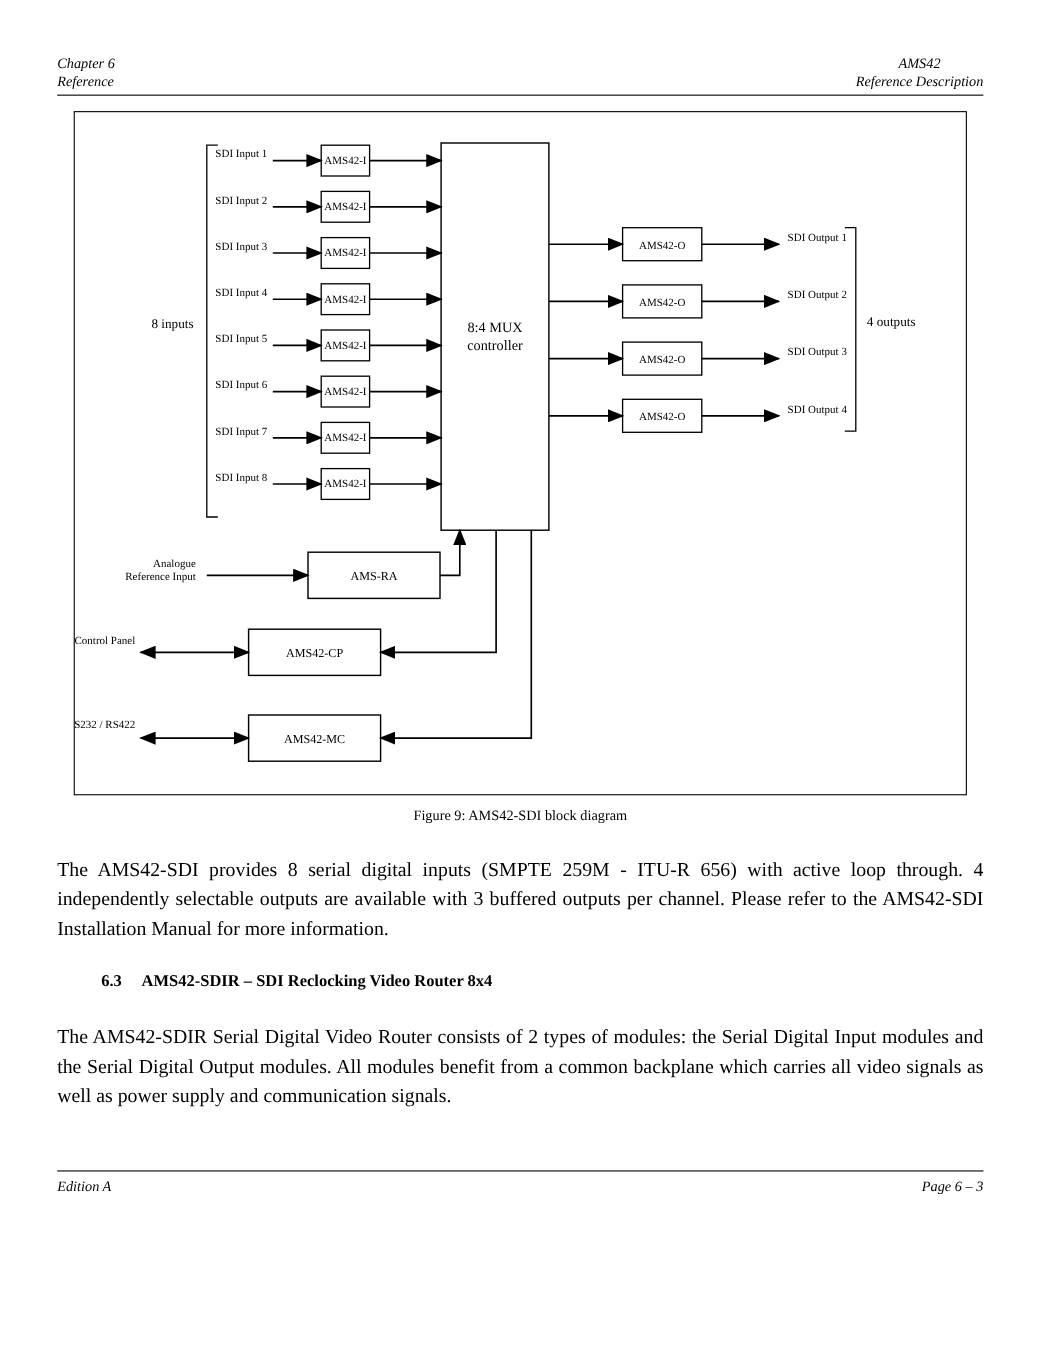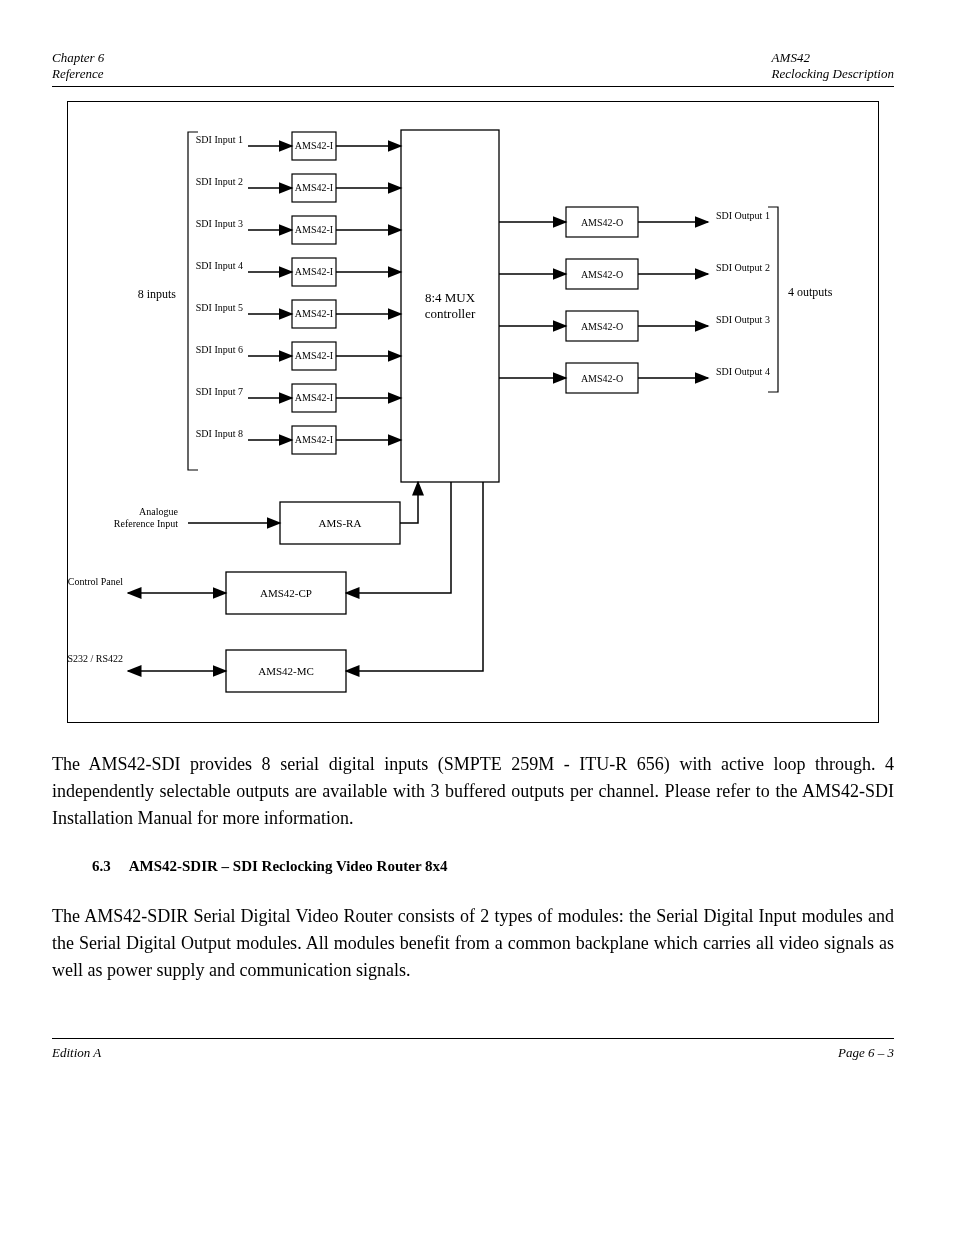--- a/index.html
+++ b/index.html
@@ -77,23 +77,23 @@
 </head>
 <body>
 
 <div class="page">
 
   <div class="header-row">
     <div>
       <span>Chapter 6</span><br>
       <span>Reference</span>
     </div>
-    <div style="text-align:left">
+    <div style="text-align:center">
       <span>AMS42</span><br>
-      <span>Reclocking Description</span>
+      <span>Reference Description</span>
     </div>
   </div>
   <hr class="rule">
 
   <div class="frame">
     <svg width="810" height="620">
       <defs>
         <marker id="arrow" markerWidth="10" markerHeight="8" refX="9" refY="4" orient="auto">
           <polygon points="0,0 10,4 0,8" fill="#000"></polygon>
         </marker>
@@ -192,20 +192,21 @@
       <path d="M383,380 L383,491 L278,491" stroke="#000" fill="none" stroke-width="1.5" marker-end="url(#arrow)"></path>
 
       <rect x="158" y="548" width="120" height="42" fill="none" stroke="#000" stroke-width="1.3"></rect>
       <text x="218" y="573" text-anchor="middle">AMS42-MC</text>
       <line x1="60" y1="569" x2="158" y2="569" stroke="#000" stroke-width="1.5" marker-start="url(#arrowL)" marker-end="url(#arrow)"></line>
       <text x="55" y="560" text-anchor="end" class="tiny">RS232 / RS422</text>
       <path d="M415,380 L415,569 L278,569" stroke="#000" fill="none" stroke-width="1.5" marker-end="url(#arrow)"></path>
     </svg>
   </div>
 
+  <div style="text-align:center; margin-top:10px; font-size:13px;">Figure 9: AMS42-SDI block diagram</div>
 
   <p class="body-text">The AMS42-SDI provides 8 serial digital inputs (SMPTE 259M - ITU-R 656) with active loop through. 4 independently selectable outputs are available with 3 buffered outputs per channel. Please refer to the AMS42-SDI Installation Manual for more information.</p>
 
   <div class="heading-num">
     <span>6.3</span>&nbsp;&nbsp;&nbsp;&nbsp;
     <span class="heading-text">AMS42-SDIR – SDI Reclocking Video Router 8x4</span>
   </div>
 
   <p class="body-text">The AMS42-SDIR Serial Digital Video Router consists of 2 types of modules: the Serial Digital Input modules and the Serial Digital Output modules. All modules benefit from a common backplane which carries all video signals as well as power supply and communication signals.</p>
 

